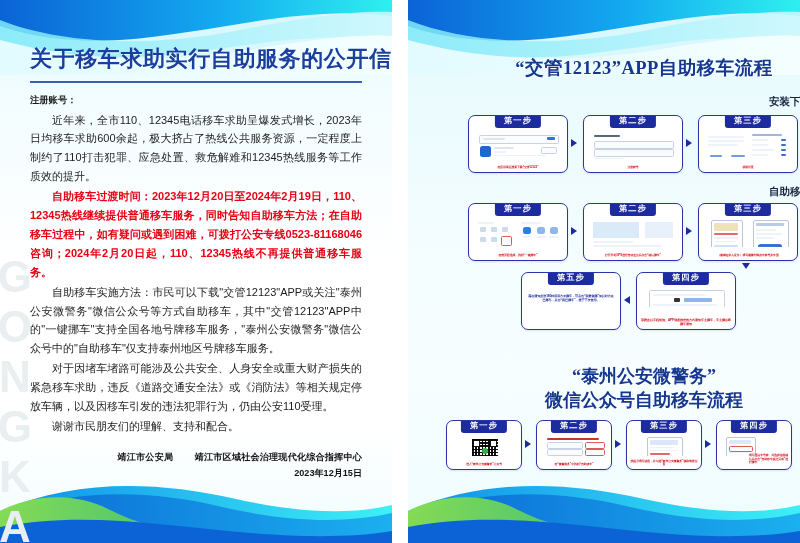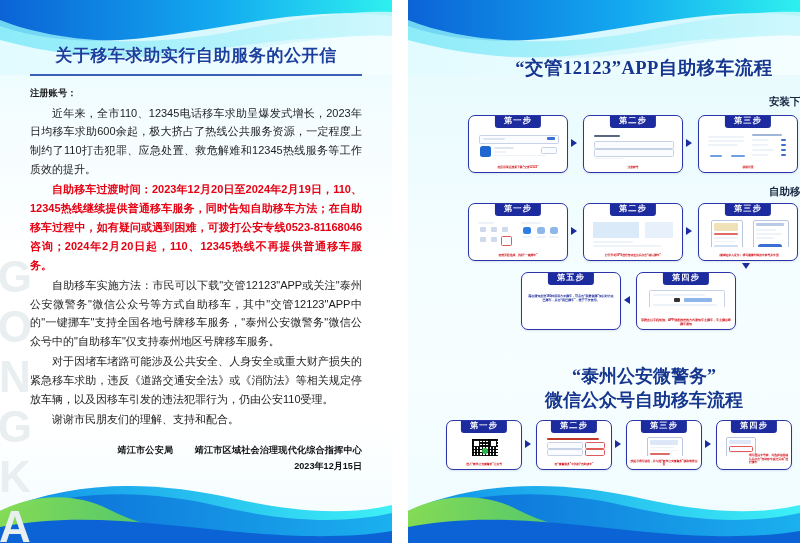--- a/index.html
+++ b/index.html
@@ -15,21 +15,21 @@
   .wave-top{position:absolute;top:0;left:0;width:100%;height:75px;}
   .wave-bot{position:absolute;bottom:0;left:0;width:100%;height:78px;}
 
   
   .watermark{position:absolute;left:-6px;top:252px;font-size:44px;line-height:.92;font-weight:700;
     color:#e9eef0;letter-spacing:1px;writing-mode:vertical-rl;text-orientation:upright;
     font-family:"Liberation Sans",sans-serif;user-select:none;}
 
   
   .letter{position:absolute;left:30px;top:44px;width:332px;}
-  .letter-title{font-family:"Liberation Serif","DejaVu Serif",serif;font-weight:700;font-size:17px;
+  .letter-title{font-family:"Liberation Serif","DejaVu Serif",serif;font-weight:700;font-size:22px;
     color:#1a3f9e;letter-spacing:.6px;text-align:center;white-space:nowrap;
     text-shadow:0 1px 0 rgba(255,255,255,.8);}
   .title-rule{margin:7px 0 11px 0;height:1.5px;background:#3a5fb5;width:100%;}
   .salutation{font-size:9.3px;font-weight:700;color:#1b1b1b;margin-bottom:4px;}
   .para{font-size:11px;line-height:1.72;color:#1d1d1d;text-indent:2em;text-align:justify;margin:0 0 1px 0;}
   .para.red{color:#e60012;font-weight:700;}
   .sig{margin-top:14px;text-align:right;font-size:9.1px;font-weight:700;color:#111;line-height:1.75;}
   .sig .orgs{letter-spacing:.2px;}
   .sig .orgs .gap{display:inline-block;width:16px;}
 

